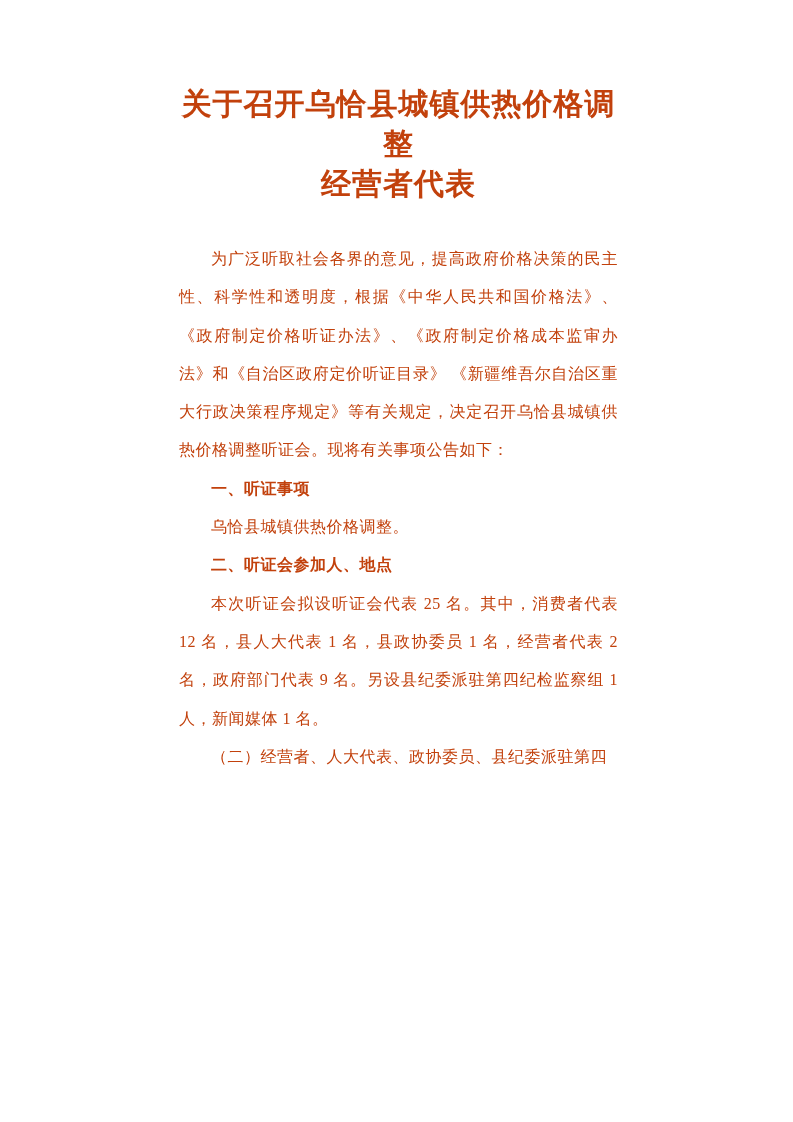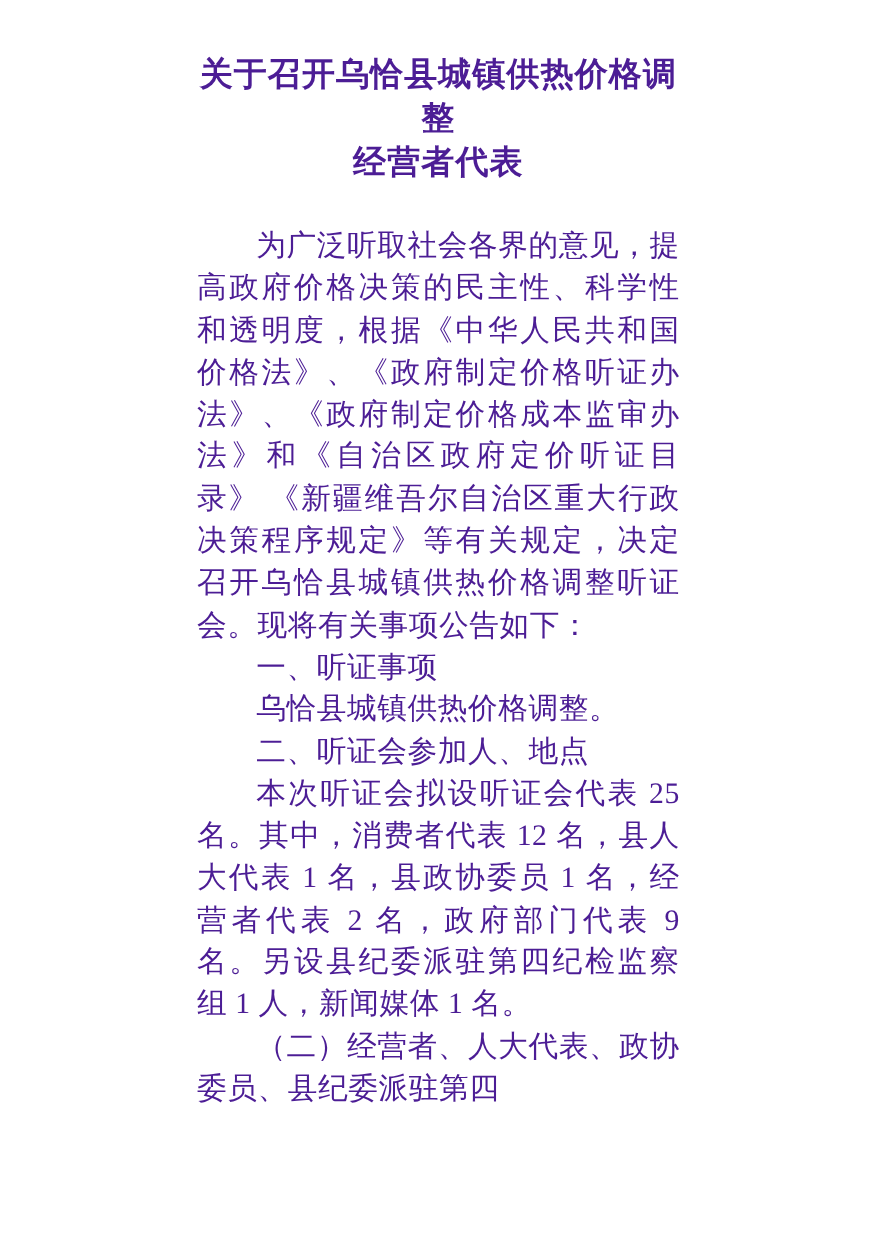--- a/index.html
+++ b/index.html
@@ -3,49 +3,49 @@
 <meta charset="utf-8">
 <style>
   * { box-sizing: border-box; }
   html, body { margin: 0; padding: 0; background: #ffffff; }
   .page {
     position: relative;
     width: 675px;
     height: 1122px;
     margin: 0 auto;
     background: #ffffff;
-    color: #4c1d95;
+    color: #c2410c;
     overflow: hidden;
-    padding: 48px 116px 0 120px;
+    padding: 84px 116px 0 120px;
   }
   .doc-title {
     font-family: "Liberation Serif", "DejaVu Serif", serif;
     font-weight: 700;
     font-size: 30px;
     line-height: 40px;
     text-align: center;
     margin: 0 0 36px 0;
     letter-spacing: 1px;
   }
   .doc-title span { display: block; }
   .para {
     margin: 0;
-    font-size: 27px;
+    font-size: 16px;
     line-height: 38.3px;
     text-align: justify;
     text-indent: 2em;
     letter-spacing: 0.5px;
   }
   .para.body {
     font-family: "Liberation Serif", "DejaVu Serif", serif;
     font-weight: 400;
   }
   .para.heading {
     font-family: "Liberation Sans", "DejaVu Sans", sans-serif;
-    font-weight: 400;
+    font-weight: 700;
     text-align: left;
   }
 </style>
 </head>
 <body>
 
 <div class="page">
   <h1 class="doc-title">
     <span>关于召开乌恰县城镇供热价格调整</span>
     <span>经营者代表</span>

